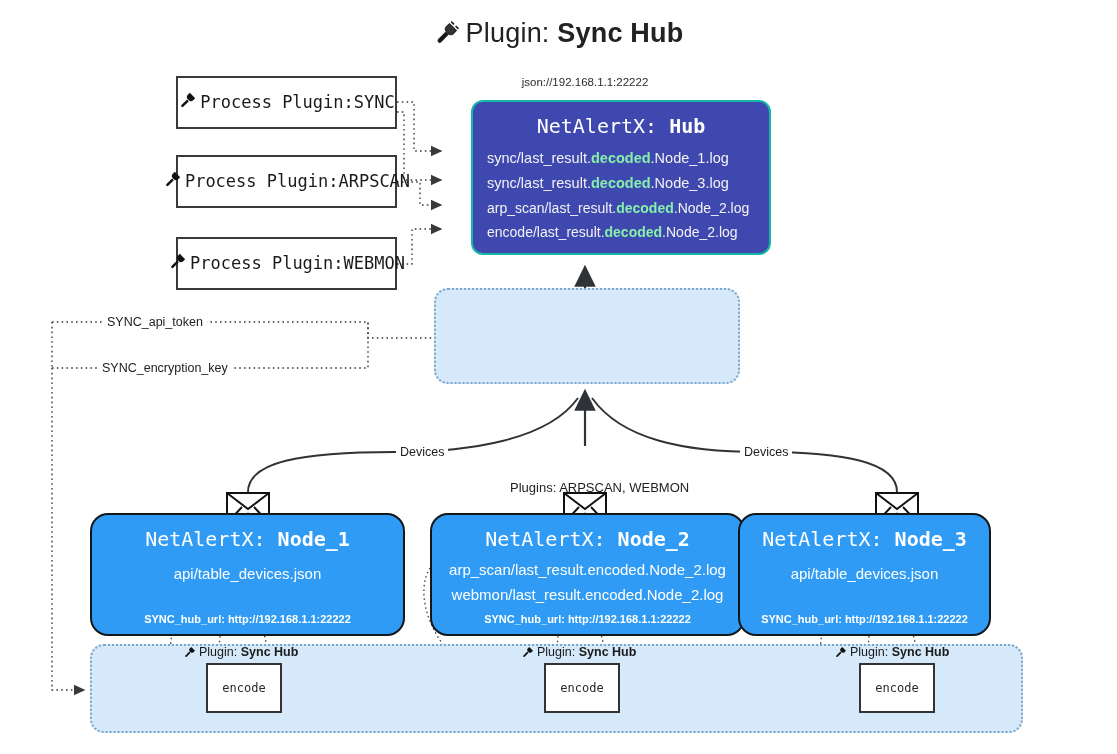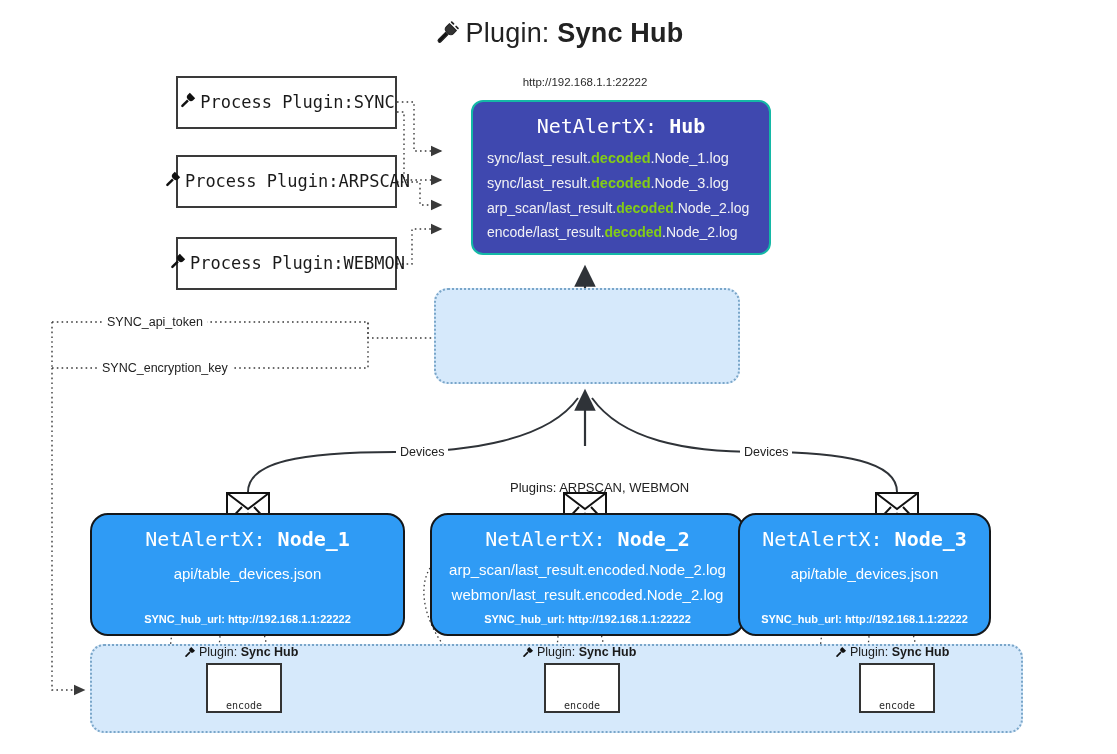--- a/index.html
+++ b/index.html
@@ -35,32 +35,32 @@
 
   
   .hub{background:#3f48af;border:2px solid #14b8a6;border-radius:12px;
        color:#ffffff;margin-left:36px;}
   .hub .hub-title{font-family:"DejaVu Sans Mono","Liberation Mono",monospace;
        font-size:20px;text-align:center;margin-top:12px;color:#fff;}
   .hub .hub-title b{font-weight:bold;}
   .hub .rows{margin-top:8px;}
   .hub .row{font-size:14.5px;color:#f2f2f5;line-height:1.72;padding-left:14px;
        white-space:nowrap;}
-  .hub .row b{font-weight:bold;color:#84cc16;}
+  .hub .row b{font-weight:bold;color:#86efac;}
   .hub .row.small{font-size:14px;}
 
   
   .band{background:#d6e9fb;border:2px dotted #7aa6c9;border-radius:14px;}
 
   
   .wbox{background:#ffffff;border:2px solid #333;
         display:flex;align-items:center;justify-content:center;
         font-family:"DejaVu Sans Mono","Liberation Mono",monospace;color:#2a2a2a;}
   .decode{font-size:19px;}
-  .encode{font-size:10px;align-items:flex-end;}
+  .encode{font-size:12px;}
 
   
   .node{background:#2f9bf5;border:2px solid #14171a;border-radius:18px;color:#fff;
         display:flex;flex-direction:column;align-items:center;}
   .node .n-title{font-family:"DejaVu Sans Mono","Liberation Mono",monospace;
         font-size:20px;margin-top:12px;color:#ffffff;}
   .node .n-title b{font-weight:bold;}
   .node .n-line{font-size:15px;color:#ffffff;margin-top:14px;}
   .node .n-foot{font-size:11px;color:#ffffff;position:absolute;bottom:9px;
         left:0;width:100%;text-align:center;font-weight:600;}
@@ -151,21 +151,21 @@
           <path d="M14.2 3.4 L20.6 9.8 L17.9 12.5 C16.6 13.8 14.6 13.8 13.3 12.5 L11.5 10.7 C10.2 9.4 10.2 7.4 11.5 6.1 Z" fill="#333"></path>
           <path d="M10.9 11.3 L4.2 18 a1.5 1.5 0 0 0 0 2.1 a1.5 1.5 0 0 0 2.1 0 L13 13.4 Z" fill="#111"></path>
           <path d="M16.3 1.9 L18 3.6" stroke-linecap="round" stroke-width="1.6"></path>
           <path d="M20.4 6 L22.1 7.7" stroke-linecap="round" stroke-width="1.6"></path>
         </g>
       </svg>
     </span><span>Plugin:</span>
     <b>Sync Hub</b>
   </div>
 
-  <div class="hub-url">http://192.168.1.1:22222</div>
+  <div class="hub-url">json://192.168.1.1:22222</div>
 
   <div class="box pp" style="left:176px;top:76px;width:221px;height:53px;">
     <div class="l1">
       <span class="plug">
         <svg width="20" height="20" viewBox="0 0 24 24">
             <g fill="#111">
           <path d="M14.2 3.4 L20.6 9.8 L17.9 12.5 C16.6 13.8 14.6 13.8 13.3 12.5 L11.5 10.7 C10.2 9.4 10.2 7.4 11.5 6.1 Z"></path>
           <path d="M10.9 11.3 L4.2 18 a1.5 1.5 0 0 0 0 2.1 a1.5 1.5 0 0 0 2.1 0 L13 13.4 Z"></path>
         </g>
           </svg>

